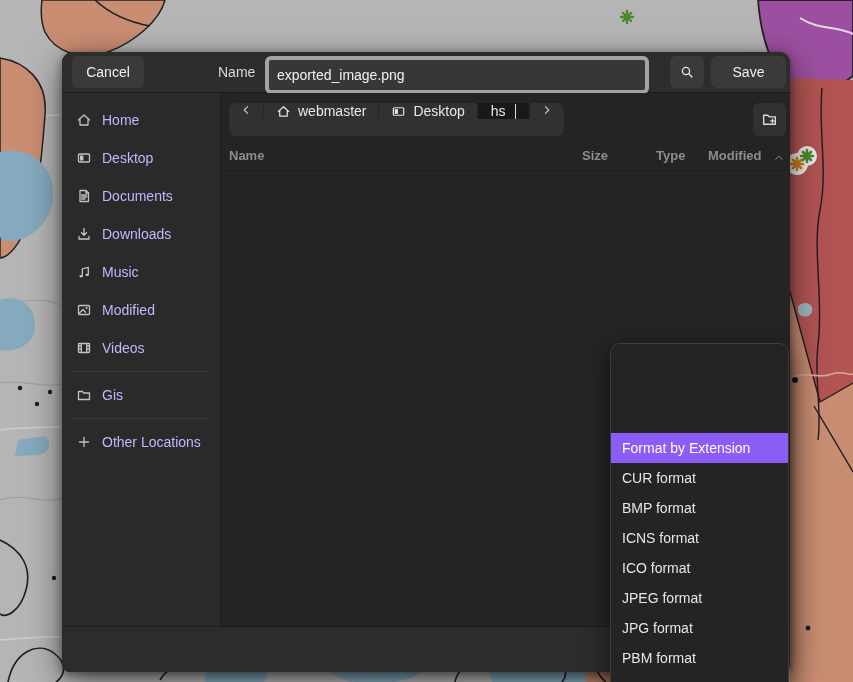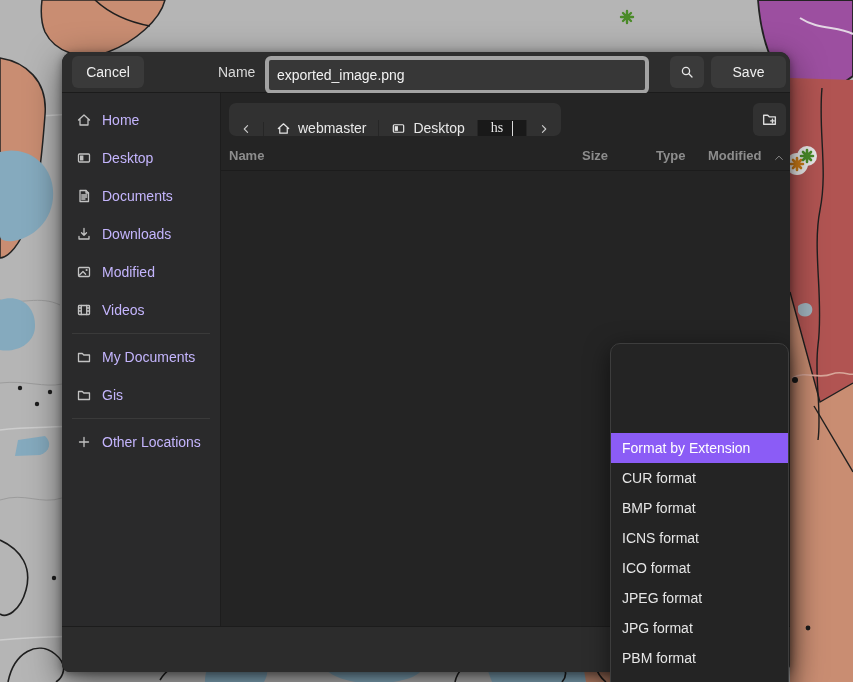--- a/index.html
+++ b/index.html
@@ -21,25 +21,25 @@
   .hdr .name-lbl{position:absolute;left:156px;top:0;line-height:40px;color:#d9d9d9;}
   .hdr input{position:absolute;left:203px;top:4px;width:360px;height:30px;background:#373737;
     border:4px solid #a3a3a3;border-radius:6px;color:#f2f2f2;font-size:14px;font-family:inherit;padding:0 8px;outline:none;}
   .body{flex:1;display:flex;min-height:0;}
   .sidebar{width:159px;flex:0 0 159px;background:#2a2a2b;border-right:1px solid #1d1d1d;padding-top:8px;box-sizing:border-box;}
   .srow{height:38px;display:flex;align-items:center;gap:10px;padding:0 14px;color:#c4b5fd;cursor:pointer;}
   .srow svg{flex:0 0 16px;}
   .ssep{height:1px;background:#3a3a3a;margin:4px 10px;}
   .icn{stroke:#c2c2c2;fill:none;stroke-width:1.3;stroke-linecap:round;stroke-linejoin:round;}
   .filearea{flex:1;position:relative;background:#242424;}
-  .pathrow{position:absolute;left:8px;top:10px;height:33px;display:inline-flex;align-items:flex-end;
+  .pathrow{position:absolute;left:8px;top:10px;height:33px;display:inline-flex;align-items:flex-start;
     background:#313131;border-radius:7px;overflow:hidden;}
   .pseg{display:flex;align-items:center;gap:7px;padding:0 12px;color:#e8e8e8;cursor:pointer;border-right:1px solid #262626;}
   .pseg.nav{padding:0 10px;color:#c9c9c9;}
-  .pseg.typed{background:#191919;padding:0 13px;border-right:1px solid #262626;font-family:Liberation Serif, serif;}
+  .pseg.typed{background:#191919;padding:0 13px;border-right:1px solid #262626;}
   .caret-bar{display:inline-block;width:1px;height:15px;background:#dadada;margin-left:2px;}
   .newfolder{position:absolute;right:4px;top:10px;width:33px;height:33px;background:#313131;border:none;
     border-radius:6px;display:flex;align-items:center;justify-content:center;cursor:pointer;}
   .cols{position:absolute;left:0;right:0;top:50px;height:27px;border-bottom:1px solid #1c1c1c;
     color:#8d8d8d;font-size:13px;font-weight:700;}
   .cols span{position:absolute;top:5px;}
   .bottombar{height:45px;flex:0 0 45px;background:#2c2c2c;border-top:1px solid #1c1c1c;border-radius:0 0 8px 8px;}
   
   .menu{position:absolute;left:610px;top:343px;width:179px;height:360px;background:#242424;
     border:1px solid #3d3d3d;border-radius:10px 10px 0 0;box-sizing:border-box;
@@ -176,40 +176,42 @@
           <span>Documents</span>
         </div>
         <div class="srow">
           <svg width="16" height="16" viewBox="0 0 16 16" class="icn">
             <path d="M8,2.5 V9 M5.5,6.8 L8,9.3 L10.5,6.8 M3,10.5 V13 H13 V10.5"></path>
             </svg>
           <span>Downloads</span>
         </div>
         <div class="srow">
           <svg width="16" height="16" viewBox="0 0 16 16" class="icn">
+            <path d="M6.3,12.2 V4.8 L12.3,3.4 V10.8"></path>
+            <ellipse cx="5" cy="12.3" rx="1.5" ry="1.2" fill="#c2c2c2" stroke="none"></ellipse>
+            <ellipse cx="11" cy="10.9" rx="1.5" ry="1.2" fill="#c2c2c2" stroke="none"></ellipse>
+            </svg>
+          <span>Music</span>
+        </div>
+        <div class="srow">
+          <svg width="16" height="16" viewBox="0 0 16 16" class="icn">
             <rect x="2.5" y="3.5" width="11" height="9" rx="1"></rect>
             <circle cx="10.6" cy="6" r="1.1" fill="#c2c2c2" stroke="none"></circle>
             <path d="M3.5,11 L7,7.5 L9.6,10.2"></path>
             </svg>
           <span>Modified</span>
         </div>
         <div class="srow">
           <svg width="16" height="16" viewBox="0 0 16 16" class="icn">
             <rect x="2.5" y="3.5" width="11" height="9" rx="0.8"></rect>
             <path d="M5.3,3.5 V12.5 M10.7,3.5 V12.5 M2.5,6 H5.3 M2.5,9 H5.3 M10.7,6 H13.5 M10.7,9 H13.5"></path>
             </svg>
           <span>Videos</span>
         </div>
         <div class="ssep"></div>
-        <div class="srow">
-          <svg width="16" height="16" viewBox="0 0 16 16" class="icn">
-            <path d="M2.5,12.5 V4.5 H6.3 L7.8,6 H13.5 V12.5 Z"></path>
-            </svg>
-          <span>My Documents</span>
-        </div>
         <div class="srow">
           <svg width="16" height="16" viewBox="0 0 16 16" class="icn">
             <path d="M2.5,12.5 V4.5 H6.3 L7.8,6 H13.5 V12.5 Z"></path>
             </svg>
           <span>Gis</span>
         </div>
         <div class="ssep"></div>
         <div class="srow">
           <svg width="16" height="16" viewBox="0 0 16 16" class="icn">
             <path d="M8,3.5 V12.5 M3.5,8 H12.5"></path>

